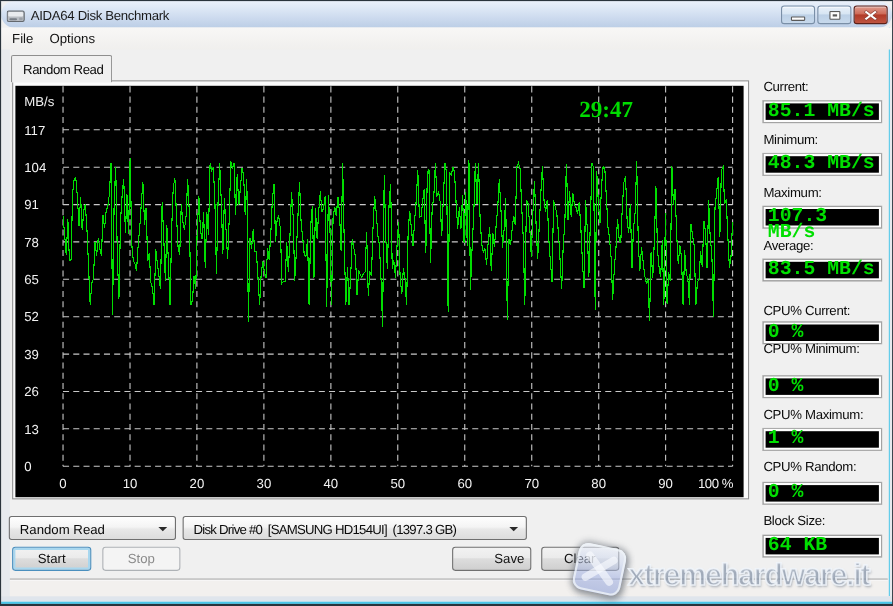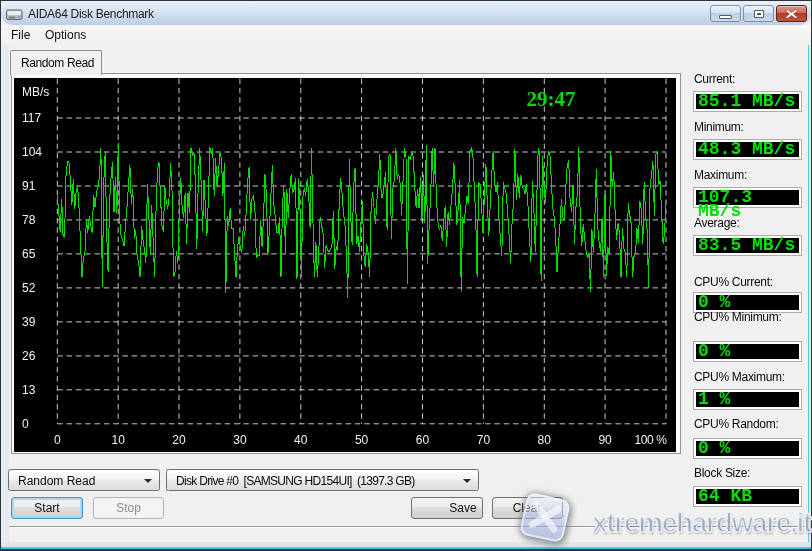--- a/index.html
+++ b/index.html
@@ -54,21 +54,21 @@
 #hline2 { position:absolute; left:9px; top:527px; width:798px; height:1px; background:#FAFAFA; }
 #strip { position:absolute; left:9px; top:528px; width:798px; height:14px; background:#F2F0EE; }
 #wm { position:absolute; left:0; top:0; width:812px; height:551px; pointer-events:none; z-index:9; }
 #wm-badge { position:absolute; left:523px; top:496px; width:44px; height:43px; border-radius:9px;
   background:linear-gradient(175deg, rgba(238,242,250,0.55) 0%, rgba(200,212,240,0.5) 35%, rgba(160,175,225,0.55) 62%, rgba(142,160,215,0.6) 100%);
   transform:rotate(12deg);
   box-shadow:0 0 6px 2px rgba(88,96,108,0.42), 2px 3px 6px 1px rgba(70,78,90,0.38), inset 0 0 0 2px rgba(238,242,248,0.8); }
 #wm-badge .xx { position:absolute; left:4px; top:3px; width:36px; height:36px; }
 #wm-text { position:absolute; left:571px; top:507px; font-size:28px; font-weight:bold; letter-spacing:-1.3px;
   color:rgba(148,161,180,0.62); -webkit-text-stroke:1.5px rgba(240,245,251,0.88);
-  text-shadow:1px 2px 2px rgba(80,95,115,0.4);margin-left:21px; }
+  text-shadow:1px 2px 2px rgba(80,95,115,0.4); }
 </style></head>
 <body>
 <div id="win">
   <div class="f" id="f-left"></div>
   <div class="f" id="f-right-pale"></div>
   <div class="f" id="f-right-cyan"></div>
   <div class="f" id="f-bottom-pale"></div>
   <div class="f" id="f-bottom-cyan"></div>
   <div id="title">
     <svg width="18" height="14" style="position:absolute;left:5px;top:6px" viewBox="0 0 18 14">

